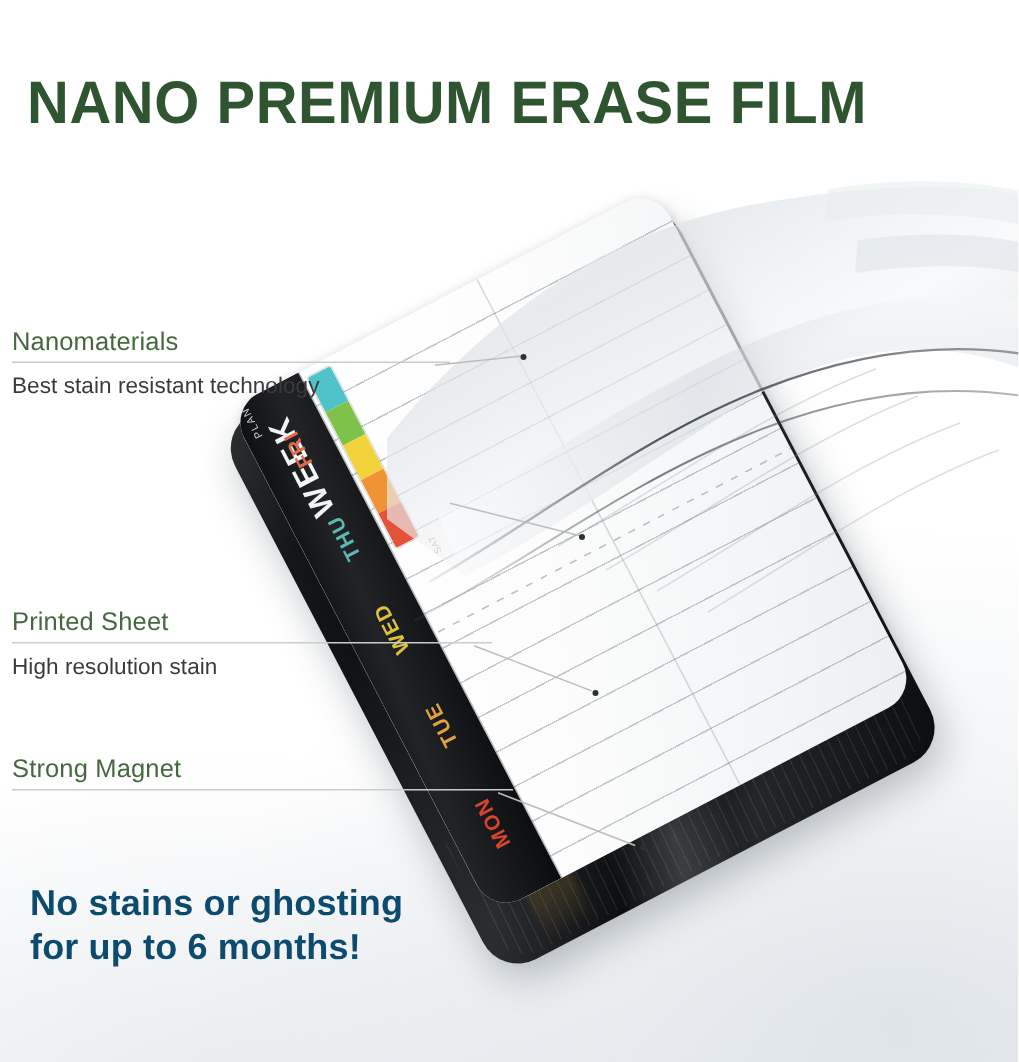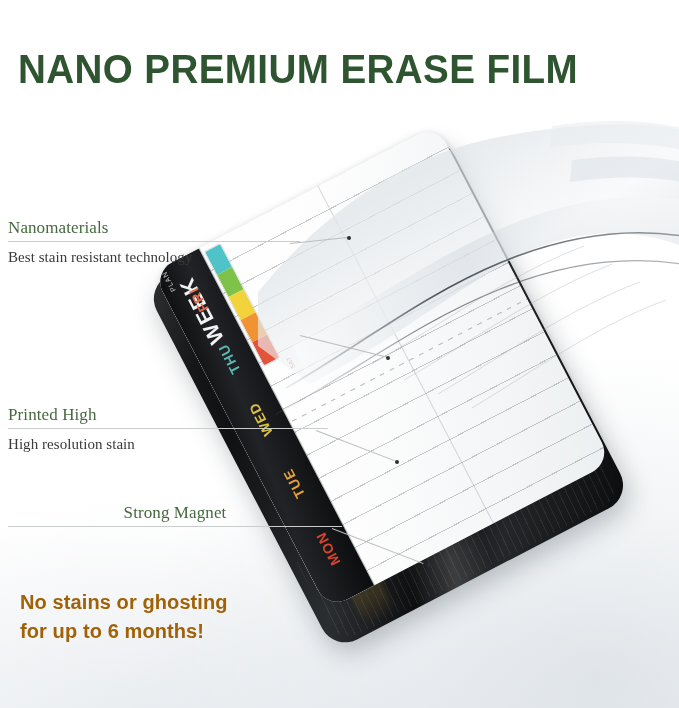--- a/index.html
+++ b/index.html
@@ -25,43 +25,43 @@
     position:absolute;left:18px;top:46px;width:650px;
     font-size:40px;line-height:46px;font-weight:700;
     letter-spacing:.4px;
     color:#2f5530;
     font-family:"Liberation Sans", sans-serif;
     transform:scaleX(.965);transform-origin:left center;
     white-space:nowrap;
   }
 
   
-  .spec{position:absolute;left:8px;font-family:Liberation Serif, serif;}
+  .spec{position:absolute;left:8px;}
   .spec .sp-title{
     font-size:17px;color:#46683f;letter-spacing:.1px;
     padding-bottom:3px;white-space:nowrap;
   }
   .spec .sp-rule{height:1px;background:#c9cdcb;width:100%;}
   .spec .sp-sub{
     font-size:15px;color:#3a3a3a;padding-top:7px;white-space:nowrap;letter-spacing:.05px;
   }
 
   #spec-0{top:218px;width:292px;}
   #spec-1{top:310px;width:306px;}
   #spec-2{top:405px;width:320px;}
-  #spec-3{top:503px;width:334px;text-align:center;}
+  #spec-3{top:503px;width:334px;}
 
   
   .leader{position:absolute;height:1px;background:#b9bdbb;transform-origin:left center;}
   .dot{position:absolute;width:4px;height:4px;border-radius:50%;background:#2c2f34;}
 
   
   .tagline{
     position:absolute;left:20px;top:588px;
-    font-size:20px;line-height:29px;font-weight:700;color:#a16207;
+    font-size:24px;line-height:29px;font-weight:700;color:#0c4a6e;
     letter-spacing:.1px;
   }
 
   
   #product{position:absolute;left:252px;top:96px;width:430px;height:580px;}
 
   
   .board-wrap{position:absolute;left:10px;top:104px;width:400px;height:470px;
     transform:rotate(-27.5deg);transform-origin:22% 62%;}
 
@@ -229,21 +229,21 @@
   <div class="title">NANO PREMIUM ERASE FILM</div>
 
   <div class="spec" id="spec-0">
     <div class="sp-title">Nanomaterials</div>
     <div class="sp-rule"></div>
     <div class="sp-sub">Best stain resistant technology</div>
   </div>
 
 
   <div class="spec" id="spec-2">
-    <div class="sp-title">Printed High</div>
+    <div class="sp-title">Printed Sheet</div>
     <div class="sp-rule"></div>
     <div class="sp-sub">High resolution stain</div>
   </div>
 
   <div class="spec" id="spec-3">
     <div class="sp-title">Strong Magnet</div>
     <div class="sp-rule"></div>
   </div>
 
   <div class="leader" style="left:290px;top:243px;width:60px;transform:rotate(-6deg);"></div>

